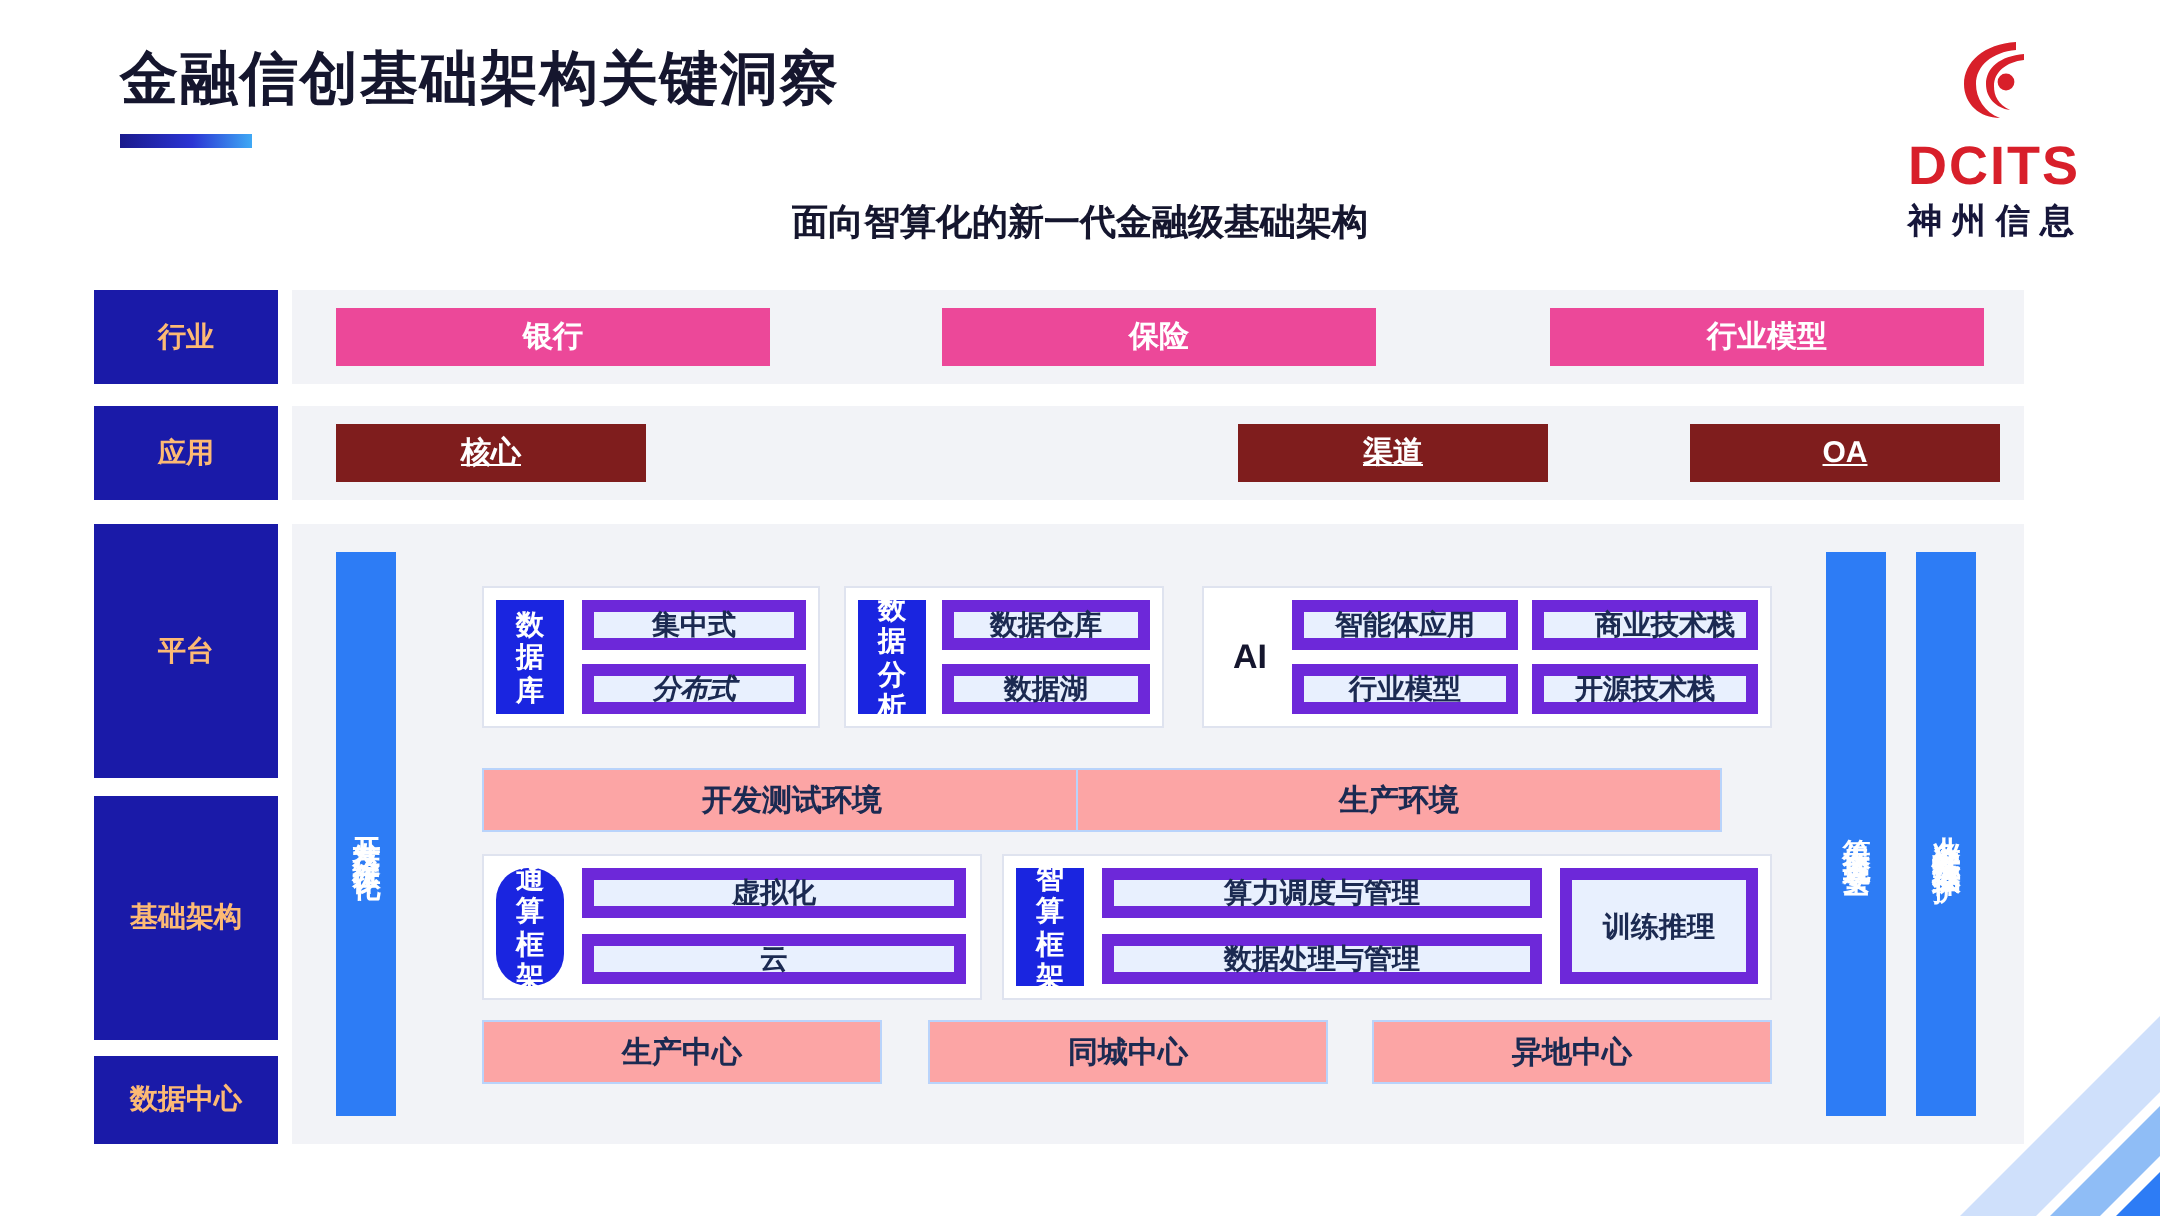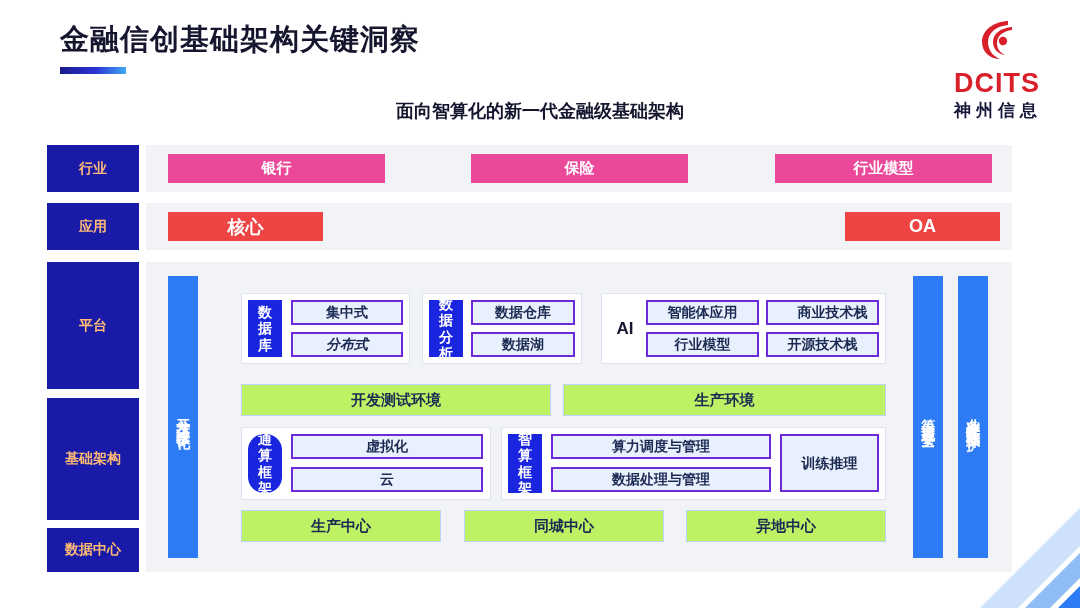--- a/index.html
+++ b/index.html
@@ -52,24 +52,25 @@
     background: #f2f3f7;
   }
 
   .btn-deep {
     background: #ec4899;
     color: #fff; font-size: 15px; font-weight: bold;
     display: flex; align-items: center; justify-content: center;
     position: absolute;
   }
   .btn-mid {
-    background: #ef4444;
-    color: #fff; font-size: 18px; font-weight: bold;
-    display: flex; align-items: center; justify-content: center;
-    position: absolute;
+    background: #7f1d1d;
+    color: #fff; font-size: 15px; font-weight: bold;
+    display: flex; align-items: center; justify-content: center;
+    position: absolute;
+    text-decoration: underline;
   }
 
   
   .vbar {
     position: absolute;
     background: #2d7cf5;
     color: #fff; font-weight: bold; font-size: 14px;
     display: flex; align-items: center; justify-content: center;
     text-align: center;
     line-height: 1.25;
@@ -85,33 +86,33 @@
   .gtag {
     position: absolute;
     background: #1a25e0;
     color: #fff; font-weight: bold; font-size: 14px;
     display: flex; align-items: center; justify-content: center;
     text-align: center; line-height: 1.15; padding: 0 5px;
   }
   .lbox {
     position: absolute;
     background: #e8f0fe;
-    border: 2px solid #6d28d9;
+    border: 6px solid #6d28d9;
     color: #1b2a52; font-size: 14px; font-weight: bold;
     display: flex; align-items: center; justify-content: center;
     text-align: center;
   }
   .ai-label {
     position: absolute;
     font-size: 17px; font-weight: bold; color: #15162e;
     display: flex; align-items: center; justify-content: center;
   }
   .wide-box {
     position: absolute;
-    background: #bef264;
+    background: #fca5a5;
     border: 1px solid #b9d3fb;
     color: #1b2a52; font-size: 15px; font-weight: bold;
     display: flex; align-items: center; justify-content: center;
   }
 
   
   .corner { position: absolute; right: 0; bottom: 0; width: 220px; height: 150px; overflow: hidden; }
 </style>
 </head>
 <body>
@@ -142,20 +143,21 @@
   <div class="lbl" style="top:528px;height:44px;">数据中心</div>
 
   <div class="panel" style="left:146px;top:145px;width:866px;height:47px;">
     <div class="btn-deep" style="left:22px;top:9px;width:217px;height:29px;">银行</div>
     <div class="btn-deep" style="left:325px;top:9px;width:217px;height:29px;">保险</div>
     <div class="btn-deep" style="left:629px;top:9px;width:217px;height:29px;">行业模型</div>
   </div>
 
   <div class="panel" style="left:146px;top:203px;width:866px;height:47px;">
     <div class="btn-mid" style="left:22px;top:9px;width:155px;height:29px;">核心</div>
+    <div class="btn-mid" style="left:473px;top:9px;width:155px;height:29px;">渠道</div>
     <div class="btn-mid" style="left:699px;top:9px;width:155px;height:29px;">OA</div>
   </div>
 
   <div class="panel" style="left:146px;top:262px;width:866px;height:310px;">
 
     <div class="vbar" style="left:22px;top:14px;width:30px;height:282px;writing-mode:vertical-rl;letter-spacing:3px;">开发运维一体化</div>
 
     <div class="vbar" style="left:767px;top:14px;width:30px;height:282px;writing-mode:vertical-rl;letter-spacing:3px;">等保合规安全</div>
 
     <div class="vbar" style="left:812px;top:14px;width:30px;height:282px;writing-mode:vertical-rl;letter-spacing:2px;">业务连续性及数据保护</div>
@@ -171,21 +173,21 @@
     <div class="lbox" style="left:325px;top:70px;width:104px;height:25px;">数据湖</div>
 
     <div class="gbox" style="left:455px;top:31px;width:285px;height:71px;"></div>
     <div class="ai-label" style="left:461px;top:38px;width:36px;height:57px;">AI</div>
     <div class="lbox" style="left:500px;top:38px;width:113px;height:25px;">智能体应用</div>
     <div class="lbox" style="left:620px;top:38px;width:113px;height:25px;padding-left:20px;">商业技术栈</div>
     <div class="lbox" style="left:500px;top:70px;width:113px;height:25px;">行业模型</div>
     <div class="lbox" style="left:620px;top:70px;width:113px;height:25px;">开源技术栈</div>
 
     <div class="wide-box" style="left:95px;top:122px;width:310px;height:32px;">开发测试环境</div>
-    <div class="wide-box" style="left:417px;top:122px;width:323px;height:32px;">生产环境</div>
+    <div class="wide-box" style="left:392px;top:122px;width:323px;height:32px;">生产环境</div>
 
     <div class="gbox" style="left:95px;top:165px;width:250px;height:73px;"></div>
     <div class="gtag" style="left:102px;top:172px;width:34px;height:59px;border-radius:16px;">通算框架</div>
     <div class="lbox" style="left:145px;top:172px;width:192px;height:25px;">虚拟化</div>
     <div class="lbox" style="left:145px;top:205px;width:192px;height:25px;">云</div>
 
     <div class="gbox" style="left:355px;top:165px;width:385px;height:73px;"></div>
     <div class="gtag" style="left:362px;top:172px;width:34px;height:59px;">智算框架</div>
     <div class="lbox" style="left:405px;top:172px;width:220px;height:25px;">算力调度与管理</div>
     <div class="lbox" style="left:405px;top:205px;width:220px;height:25px;">数据处理与管理</div>

